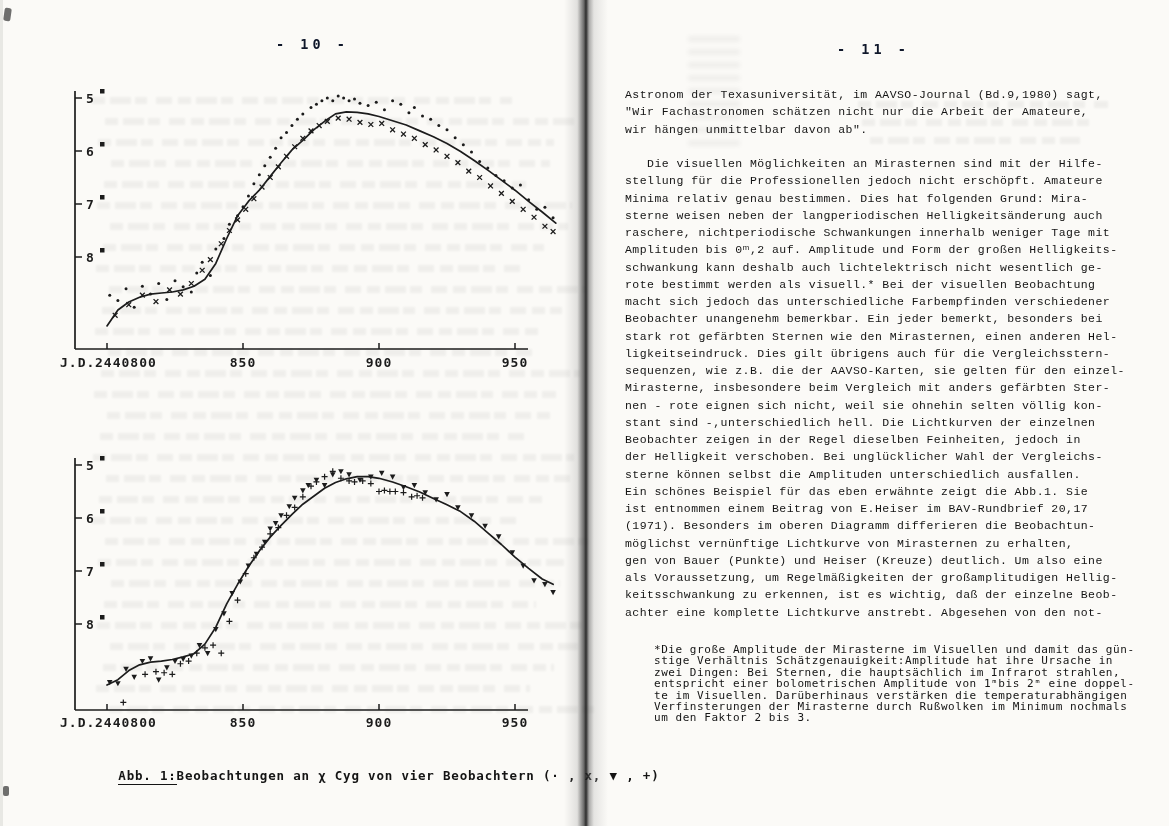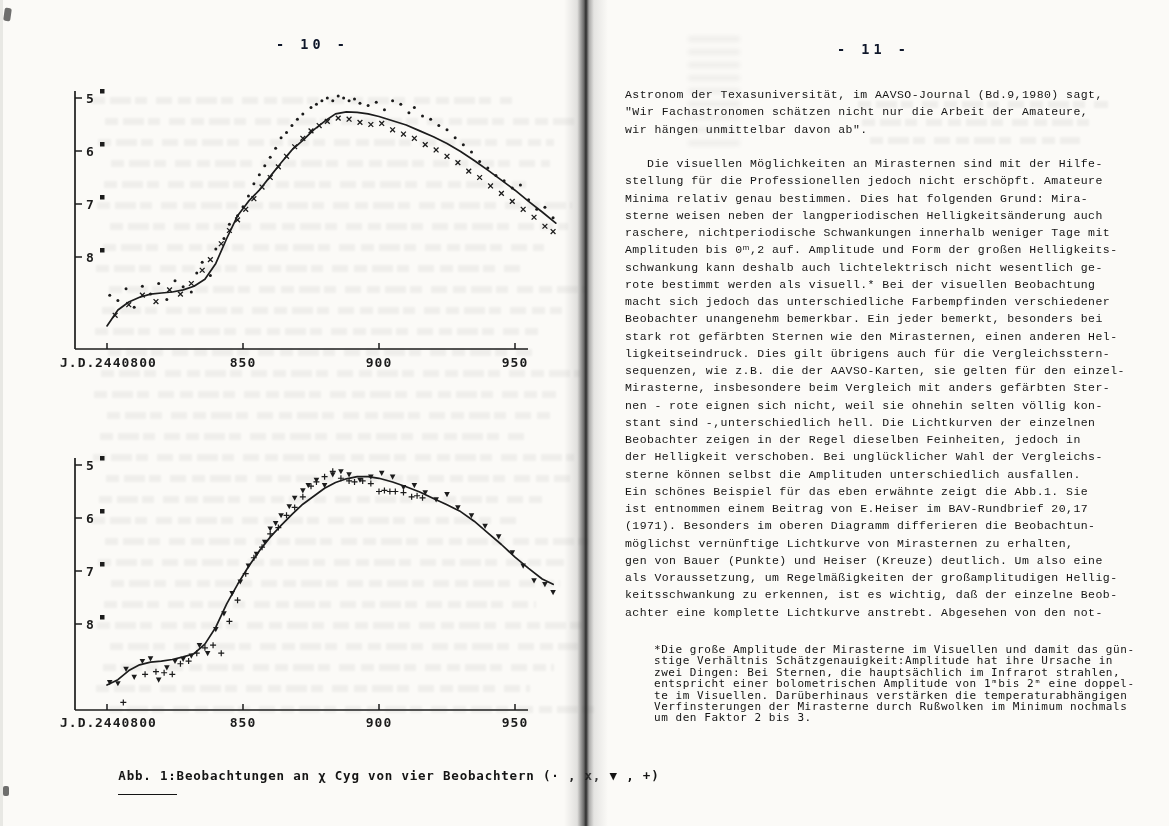--- a/index.html
+++ b/index.html
@@ -28,21 +28,21 @@
   .pageno{position:absolute;font-weight:bold;font-size:13.5px;letter-spacing:4px;color:#0f172a;white-space:pre;}
   #pageno-left{left:276px;top:36px;}
   #pageno-right{left:837px;top:41px;}
 
   .bodytext{position:absolute;left:625px;top:86px;width:515px;}
   .tline{height:17.25px;line-height:17.25px;font-size:11.5px;letter-spacing:.45px;white-space:pre;color:#141414;font-family:Liberation Mono, monospace;}
   .footnote{position:absolute;left:625px;top:644px;width:515px;margin-left:29px;}
   .fline{height:11.4px;line-height:11.4px;font-size:11px;letter-spacing:.55px;white-space:pre;color:#141414;}
 
   .caption{position:absolute;left:85px;top:753px;font-size:12.5px;font-weight:bold;letter-spacing:.8px;white-space:pre;color:#141414;}
-  .cap-label{border-bottom:1.5px solid #141414;padding-bottom:11px;margin-right:0;display:inline-block;}
+  .cap-label{border-bottom:1.5px solid #141414;padding-bottom:1px;margin-right:0;display:inline-block;}
 
   svg.chart{position:absolute;overflow:visible;}
   #chart-top{left:58px;top:86px;width:510px;height:300px;}
   #chart-bottom{left:58px;top:450px;width:510px;height:295px;}
 
   .ghost{
     position:absolute;height:7px;opacity:.055;filter:blur(.8px);pointer-events:none;
     background:repeating-linear-gradient(90deg,#333 0 13px,transparent 13px 18px,#333 18px 39px,transparent 39px 43px,#333 43px 55px,transparent 55px 64px,#333 64px 80px,transparent 80px 86px);
   }
   .smudge{

